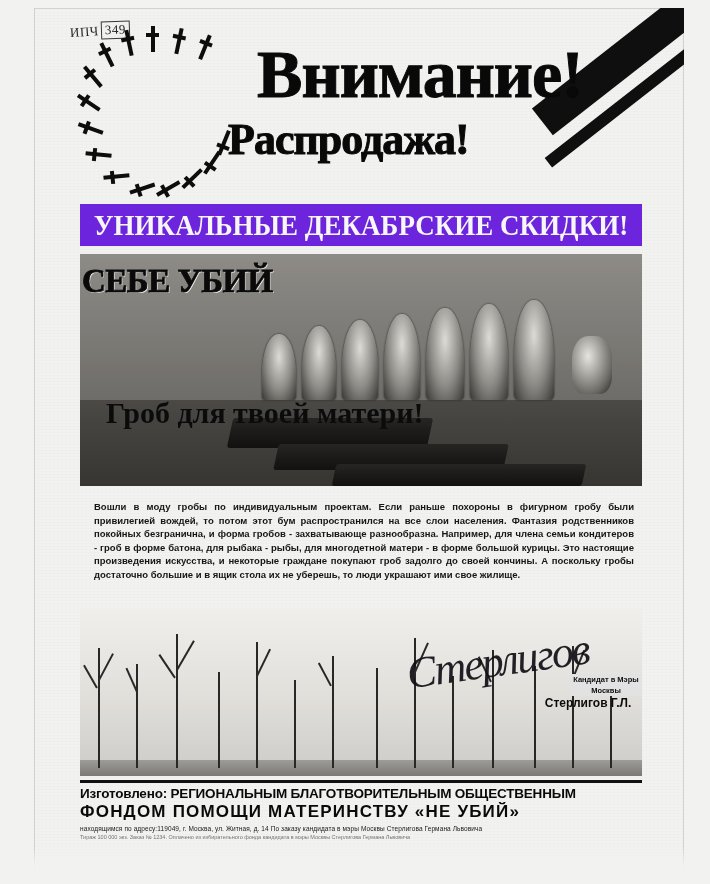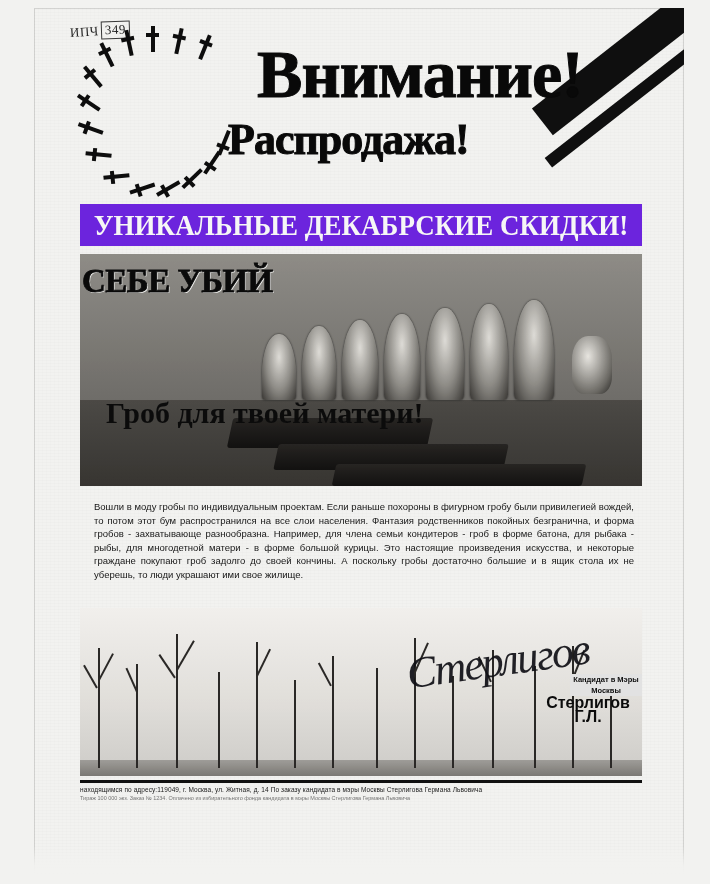--- a/index.html
+++ b/index.html
@@ -211,21 +211,21 @@
   .sub2 { top: 428px; }
 
   
   .body-copy {
     position: absolute;
     left: 60px;
     top: 492px;
     width: 540px;
     font-family: "Liberation Sans", sans-serif;
     font-size: 9.5px;
-    font-weight: normal;
+    font-weight: bold;
     line-height: 13.6px;
     color: #1b1b1b;
     text-align: justify;
   }
 
   
   .trees {
     position: absolute;
     left: 46px;
     top: 600px;
@@ -271,21 +271,21 @@
   }
   .sig-caption .l1 {
     font-size: 7.5px;
     font-weight: bold;
     color: #141414;
     background: #ddd;
     line-height: 11px;
     margin-left: 36px;
   }
   .sig-caption .l2 {
-    font-size: 16px;
+    font-size: 12px;
     font-weight: bold;
     color: #111;
     line-height: 14px;
   }
 
   
   .footer {
     position: absolute;
     left: 46px;
     top: 772px;
@@ -430,19 +430,21 @@
     </div>
 
     <div class="signature">Стерлигов</div>
     <div class="sig-caption">
       <div class="l1">Кандидат в Мэры Москвы</div>
       <div class="l2">Стерлигов Г.Л.</div>
     </div>
 
     <div class="footer">
       <div class="foot-rule"></div>
+      <div class="foot1">Изготовлено: РЕГИОНАЛЬНЫМ БЛАГОТВОРИТЕЛЬНЫМ ОБЩЕСТВЕННЫМ</div>
+      <div class="foot2">ФОНДОМ ПОМОЩИ МАТЕРИНСТВУ «НЕ УБИЙ»</div>
       <div class="foot3">находящимся по адресу:119049, г. Москва, ул. Житная, д. 14 По заказу кандидата в мэры Москвы Стерлигова Германа Львовича</div>
       <div class="foot4">Тираж 100 000 экз. Заказ № 1234. Оплачено из избирательного фонда кандидата в мэры Москвы Стерлигова Германа Львовича</div>
     </div>
 
     <div class="fade-bottom"></div>
   </div>
 </div>
 
 </body></html>

